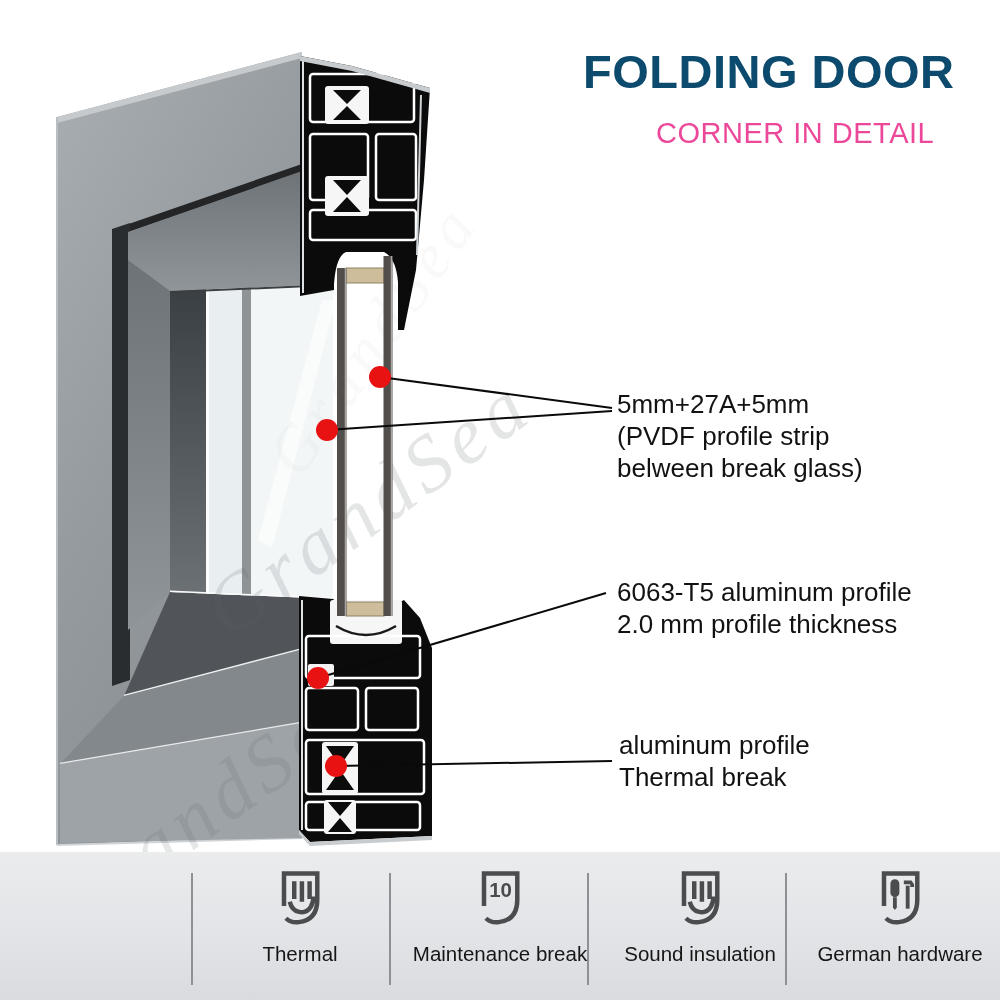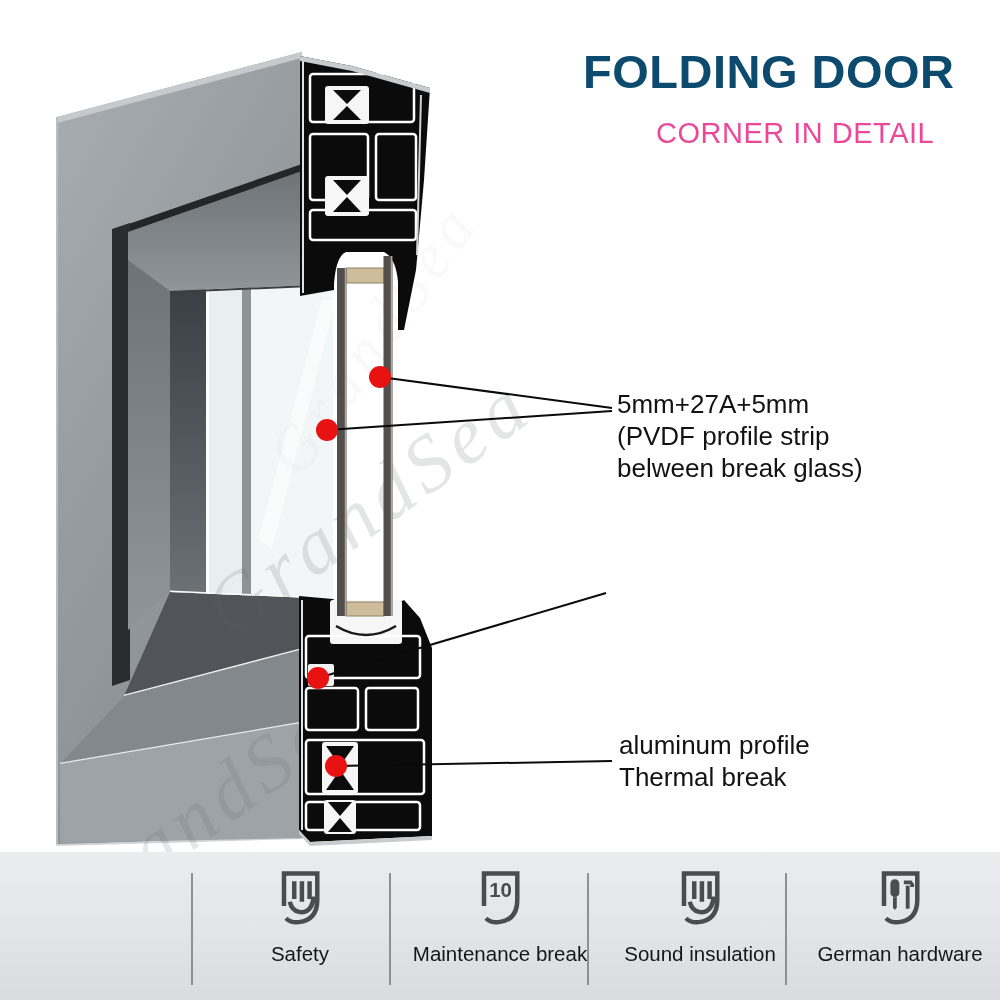--- a/index.html
+++ b/index.html
@@ -151,35 +151,39 @@
   </svg>
 
   <div class="page-title">FOLDING DOOR</div>
   <div class="page-subtitle">CORNER IN DETAIL</div>
 
   <div class="ann ann1">
     <div>5mm+27A+5mm</div>
     <div>(PVDF profile strip</div>
     <div>belween break glass)</div>
   </div>
+  <div class="ann ann2">
+    <div>6063-T5 aluminum profile</div>
+    <div>2.0 mm profile thickness</div>
+  </div>
   <div class="ann ann3">
     <div>aluminum profile</div>
     <div>Thermal break</div>
   </div>
 
   <div class="featurebar">
 
 
     <div class="fcell s1">
       <svg width="64" height="72" viewBox="0 0 100 112">
         <path d="M25,64 V13 H77 V54 C77,76 66,87 48,89 C40,90 33,88 28,83" fill="none" stroke="#4b4c4e" stroke-width="7"></path>
         <path d="M41,25 V53 M53,25 V57 M65,25 V53" fill="none" stroke="#4b4c4e" stroke-width="7"></path>
         <path d="M34,57 C38,75 58,79 67,65 C70,60 71,55 71,49" fill="none" stroke="#4b4c4e" stroke-width="7"></path>
       </svg>
-      <div class="flabel">Safety</div>
+      <div class="flabel">Thermal</div>
     </div>
 
     <div class="fcell s2">
       <svg width="64" height="72" viewBox="0 0 100 112">
         <path d="M25,64 V13 H77 V54 C77,76 66,87 48,89 C40,90 33,88 28,83" fill="none" stroke="#4b4c4e" stroke-width="7"></path>
         <text x="51" y="49" font-size="32" font-weight="bold" text-anchor="middle" fill="#4b4c4e" font-family="Liberation Sans,sans-serif">10</text>
       </svg>
       <div class="flabel">Maintenance break</div>
     </div>
 

